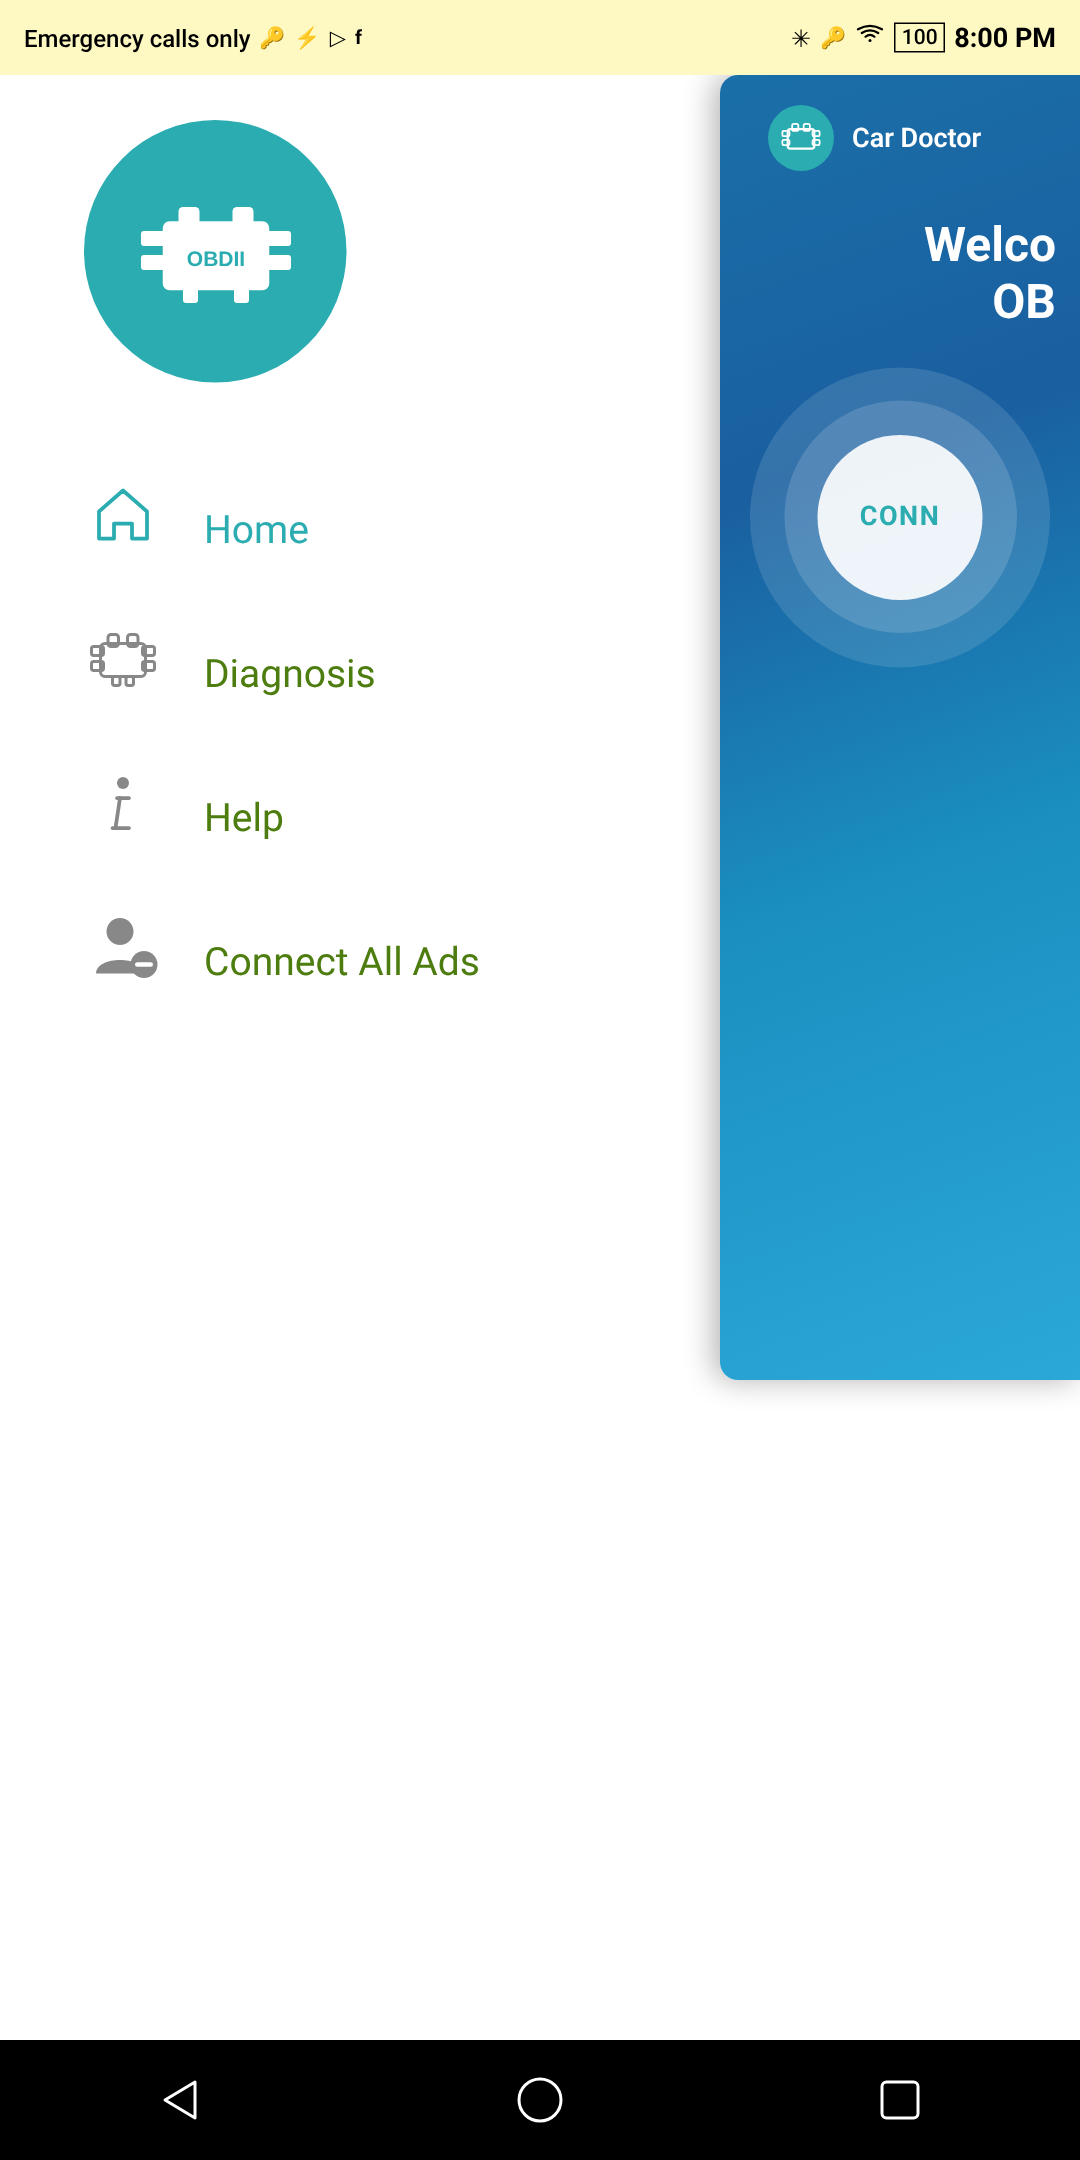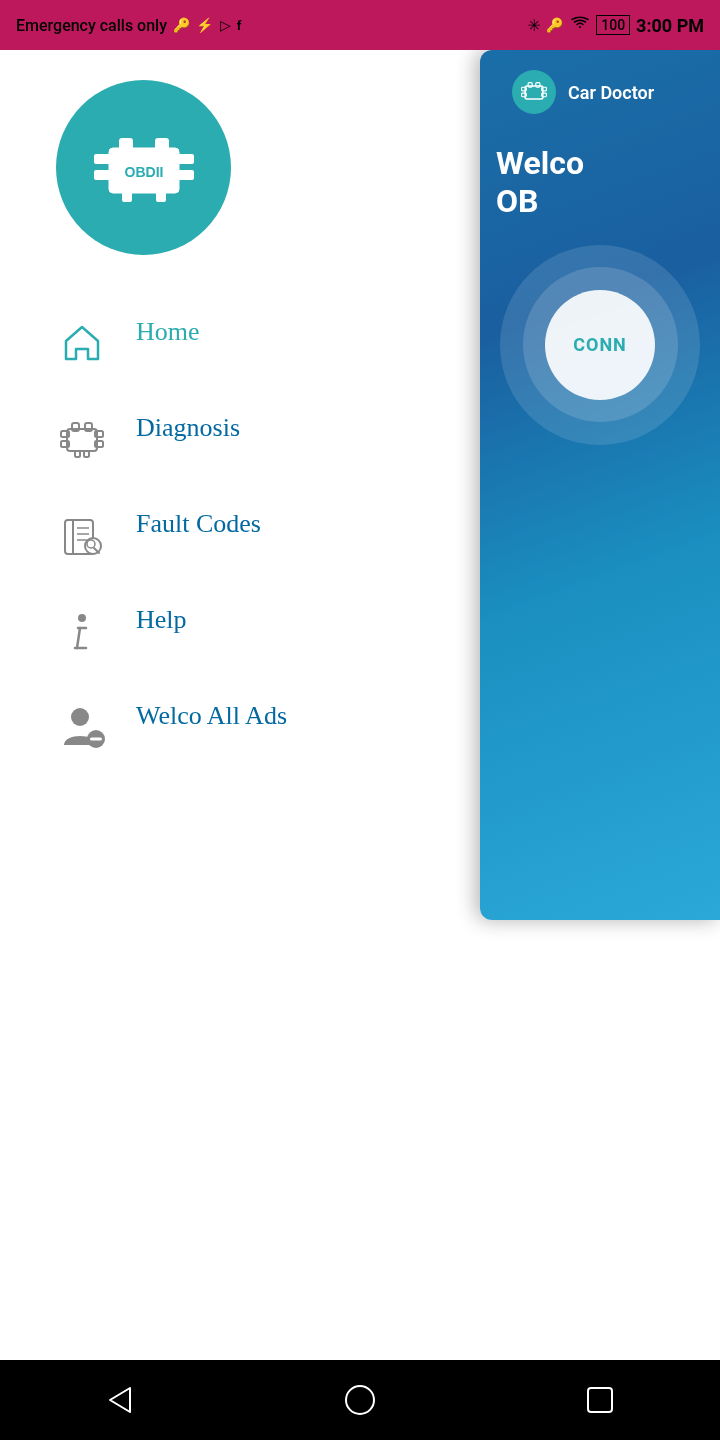--- a/index.html
+++ b/index.html
@@ -10,21 +10,21 @@
       background: #ffffff;
       font-family: 'Roboto', Arial, sans-serif;
       position: relative;
       overflow: hidden;
     }
 
     
     .status-bar {
       width: 100%;
       height: 50px;
-      background: #be185d;
+      background: #fef9c3;
       display: flex;
       align-items: center;
       justify-content: space-between;
       padding: 0 16px;
       font-size: 18px;
       font-weight: 500;
       color: #000;
       z-index: 10;
       position: relative;
     }
@@ -76,39 +76,38 @@
     }
 
     
     .nav-list {
       list-style: none;
       padding: 10px 0;
     }
 
     .nav-item {
       display: flex;
-      align-items: flex-start;
+      align-items: flex-end;
       padding: 22px 40px;
       cursor: pointer;
       gap: 28px;
-      font-family: Liberation Serif, serif;
     }
 
     .nav-icon {
       width: 52px;
       height: 52px;
       display: flex;
       align-items: center;
       justify-content: center;
       flex-shrink: 0;
     }
 
     .nav-label {
       font-size: 26px;
-      color: #0369a1;
+      color: #4d7c0f;
     }
 
     .nav-item.active .nav-label {
       color: #2AACB0;
     }
 
     .nav-item.active .nav-icon svg path,
     .nav-item.active .nav-icon svg rect,
     .nav-item.active .nav-icon svg circle,
     .nav-item.active .nav-icon svg polyline,
@@ -148,21 +147,21 @@
       flex-shrink: 0;
     }
 
     .overlay-app-name {
       color: #ffffff;
       font-size: 18px;
       font-weight: 600;
     }
 
     .overlay-welcome {
-      text-align: left;
+      text-align: right;
       color: #ffffff;
       font-size: 32px;
       font-weight: bold;
       padding: 10px 16px 4px;
       line-height: 1.2;
     }
 
     .overlay-subtitle {
       text-align: center;
       color: rgba(255,255,255,0.85);
@@ -264,21 +263,21 @@
     <span style="font-size:14px;">🔑</span>
     <span>
       <svg width="20" height="16" viewBox="0 0 20 16" fill="none" xmlns="http://www.w3.org/2000/svg">
         <path d="M10 12 Q10 12 10 12" stroke="black" stroke-width="2" stroke-linecap="round"></path>
         <path d="M7 9.5 Q10 7 13 9.5" stroke="black" stroke-width="1.5" fill="none" stroke-linecap="round"></path>
         <path d="M4.5 7 Q10 3.5 15.5 7" stroke="black" stroke-width="1.5" fill="none" stroke-linecap="round"></path>
         <path d="M2 4.5 Q10 0 18 4.5" stroke="black" stroke-width="1.5" fill="none" stroke-linecap="round"></path>
       </svg>
     </span>
     <span style="font-size:14px; border: 1.5px solid #000; padding: 1px 4px; border-radius:0;">100</span>
-    <span class="status-time">3:00 PM</span>
+    <span class="status-time">8:00 PM</span>
   </div>
 </div>
 
 <div class="drawer">
 
   <div class="logo-area">
     <div class="logo-circle">
 
       <svg width="120" height="100" viewBox="0 0 120 100" fill="none" xmlns="http://www.w3.org/2000/svg">
 
@@ -323,38 +322,20 @@
           <rect x="2" y="24" width="8" height="6" rx="1.5" stroke="#888" stroke-width="2" fill="none"></rect>
           <rect x="36" y="14" width="8" height="6" rx="1.5" stroke="#888" stroke-width="2" fill="none"></rect>
           <rect x="36" y="24" width="8" height="6" rx="1.5" stroke="#888" stroke-width="2" fill="none"></rect>
           <rect x="16" y="34" width="5" height="6" rx="1.5" stroke="#888" stroke-width="2" fill="none"></rect>
           <rect x="25" y="34" width="5" height="6" rx="1.5" stroke="#888" stroke-width="2" fill="none"></rect>
         </svg>
       </div>
       <span class="nav-label">Diagnosis</span>
     </li>
 
-    <li class="nav-item">
-      <div class="nav-icon">
-        <svg width="46" height="46" viewBox="0 0 46 46" fill="none" xmlns="http://www.w3.org/2000/svg">
-
-          <rect x="6" y="8" width="28" height="34" rx="3" stroke="#888" stroke-width="2" fill="none"></rect>
-          <line x1="14" y1="8" x2="14" y2="42" stroke="#888" stroke-width="2"></line>
-
-          <line x1="18" y1="16" x2="30" y2="16" stroke="#888" stroke-width="1.5"></line>
-          <line x1="18" y1="22" x2="30" y2="22" stroke="#888" stroke-width="1.5"></line>
-          <line x1="18" y1="28" x2="28" y2="28" stroke="#888" stroke-width="1.5"></line>
-
-          <circle cx="34" cy="34" r="8" stroke="#888" stroke-width="2" fill="white"></circle>
-          <circle cx="32" cy="32" r="4" stroke="#888" stroke-width="1.5" fill="none"></circle>
-          <line x1="35" y1="36" x2="40" y2="41" stroke="#888" stroke-width="2" stroke-linecap="round"></line>
-        </svg>
-      </div>
-      <span class="nav-label">Fault Codes</span>
-    </li>
 
     <li class="nav-item">
       <div class="nav-icon">
         <svg width="36" height="46" viewBox="0 0 36 46" fill="none" xmlns="http://www.w3.org/2000/svg">
 
           <circle cx="18" cy="10" r="4" fill="#888"></circle>
           <line x1="14" y1="20" x2="22" y2="20" stroke="#888" stroke-width="2.5" stroke-linecap="round"></line>
           <path d="M16 20 L13 40" stroke="#888" stroke-width="2.5" stroke-linecap="round"></path>
           <line x1="11" y1="40" x2="22" y2="40" stroke="#888" stroke-width="2.5" stroke-linecap="round"></line>
         </svg>
@@ -366,21 +347,21 @@
       <div class="nav-icon">
         <svg width="48" height="48" viewBox="0 0 48 48" fill="none" xmlns="http://www.w3.org/2000/svg">
 
           <circle cx="22" cy="14" r="9" fill="#888"></circle>
           <path d="M6 42 C6 30 38 30 38 42" fill="#888"></path>
 
           <circle cx="38" cy="36" r="9" fill="#888"></circle>
           <rect x="32" y="34.5" width="12" height="3" rx="1.5" fill="white"></rect>
         </svg>
       </div>
-      <span class="nav-label">Welco All Ads</span>
+      <span class="nav-label">Connect All Ads</span>
     </li>
 
   </ul>
 </div>
 
 <div class="overlay-panel">
   <div class="overlay-header">
     <div class="overlay-logo-circle">
       <svg width="30" height="26" viewBox="0 0 46 44" fill="none" xmlns="http://www.w3.org/2000/svg">
         <rect x="8" y="12" width="30" height="22" rx="3" stroke="white" stroke-width="2.5" fill="none"></rect>

